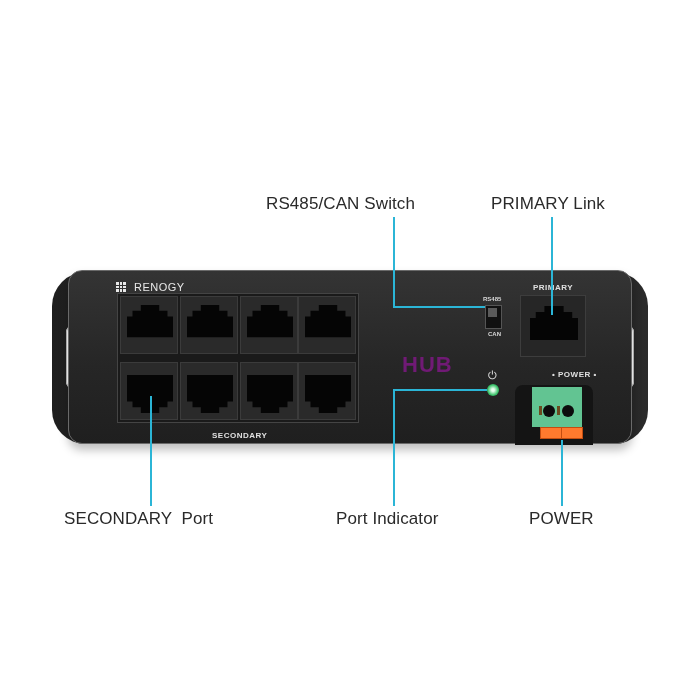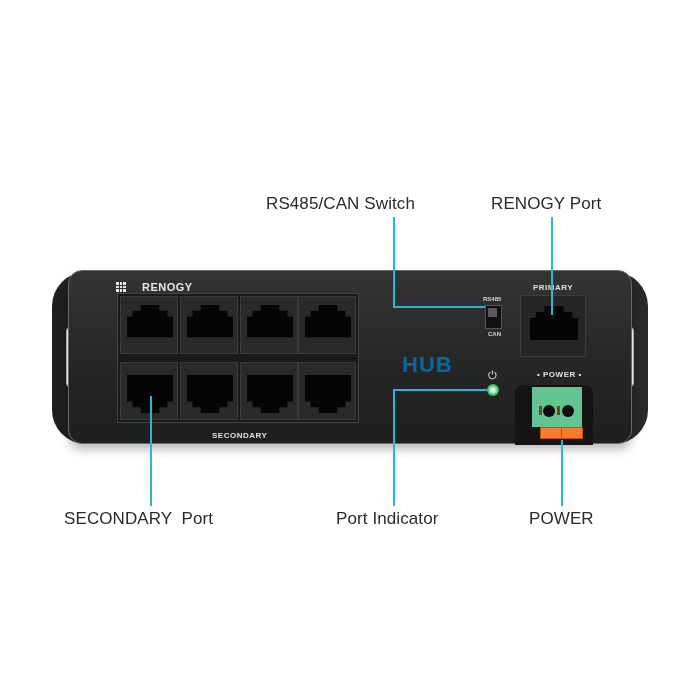--- a/index.html
+++ b/index.html
@@ -15,35 +15,35 @@
   .slot { position:absolute; width:12px; height:62px; background:#fff; border-radius:6px; top:54px;
           box-shadow: inset 0 0 0 1px #bbb; }
   .ear.left .slot { left:14px; }
   .ear.right .slot { right:14px; }
 
   .body { position:absolute; left:68px; top:270px; width:564px; height:174px;
           background:linear-gradient(180deg,#343434 0%,#262626 55%,#1f1f1f 100%);
           border-radius:14px; border:1px solid #6a6a6a; box-sizing:border-box;
           box-shadow: 0 6px 10px rgba(0,0,0,0.25); }
 
-  .brand { position:absolute; left:116px; top:281px; color:#e8e8e8; font-weight:bold; font-size:11px; letter-spacing:0.5px;
-           display:flex; align-items:center; gap:16px; }
+  .brand { position:absolute; left:116px; top:281px; color:#e8e8e8; font-weight:normal; font-size:11px; letter-spacing:0.5px;
+           display:flex; align-items:center; gap:8px; }
   .brand .grid { width:10px; height:10px; display:grid; grid-template-columns:repeat(3,1fr); gap:1px; }
   .brand .grid span { background:#e8e8e8; }
 
   .portgrid { position:absolute; left:117px; top:293px; width:242px; height:130px;
               background:#1a1a1a; border:1px solid #444; box-sizing:border-box; }
   .jack { position:absolute; width:58px; height:58px; background:#2a2a2a; border:1px solid #3b3b3b; box-sizing:border-box; }
   .jack .hole { position:absolute; left:6px; top:8px; width:46px; height:38px; background:#050505;
                 clip-path: polygon(30% 0,70% 0,70% 15%,88% 15%,88% 30%,100% 30%,100% 85%,0 85%,0 30%,12% 30%,12% 15%,30% 15%); }
   .jack.bottom .hole { top:12px;
                 clip-path: polygon(0 0,100% 0,100% 70%,88% 70%,88% 85%,70% 85%,70% 100%,30% 100%,30% 85%,12% 85%,12% 70%,0 70%); }
 
   .label-small { position:absolute; color:#e0e0e0; font-size:8px; font-weight:bold; letter-spacing:0.5px; }
-  .hub { position:absolute; left:402px; top:352px; color:#0369a1; font-size:22px; font-weight:bold; letter-spacing:1px; }
+  .hub { position:absolute; left:402px; top:352px; color:#701a75; font-size:22px; font-weight:bold; letter-spacing:1px; }
 
   .switch { position:absolute; left:485px; top:305px; width:15px; height:22px; background:#111; border:1px solid #555; }
   .switch .knob { position:absolute; left:2px; top:2px; width:9px; height:9px; background:#5a5a5a; }
   .sw-lbl { position:absolute; color:#d8d8d8; font-size:6px; font-weight:bold; }
 
   .primary { position:absolute; left:520px; top:295px; width:66px; height:62px; background:#262626; border:1px solid #3d3d3d; box-sizing:border-box; }
   .primary .hole { position:absolute; left:9px; top:10px; width:48px; height:40px; background:#050505;
                    clip-path: polygon(30% 0,70% 0,70% 15%,88% 15%,88% 30%,100% 30%,100% 85%,0 85%,0 30%,12% 30%,12% 15%,30% 15%); }
 
   .power-icon { position:absolute; left:488px; top:369px; color:#e8e8e8; font-size:11px; }
@@ -53,21 +53,21 @@
   .pwr-bay { position:absolute; left:515px; top:385px; width:78px; height:60px; background:#141414; border-radius:8px 8px 0 0; }
   .terminal { position:absolute; left:532px; top:387px; width:50px; height:40px; background:#62c492; }
   .terminal .screw { position:absolute; top:18px; width:12px; height:12px; border-radius:50%; background:#0c0c0c; }
   .terminal .tab { position:absolute; top:19px; width:3px; height:9px; background:#6a4a1e; }
   .lever { position:absolute; top:427px; width:22px; height:12px; background:#ff7a2e; border:1px solid #c44d10; box-sizing:border-box; }
 </style>
 </head>
 <body>
 
 <div class="callout" style="left:266px;top:194px;">RS485/CAN Switch</div>
-<div class="callout" style="left:491px;top:194px;">RENOGY Port</div>
+<div class="callout" style="left:491px;top:194px;">PRIMARY Link</div>
 <div class="callout" style="left:64px;top:509px;white-space:pre;">SECONDARY  Port</div>
 <div class="callout" style="left:336px;top:509px;">Port Indicator</div>
 <div class="callout" style="left:529px;top:509px;">POWER</div>
 
 <div class="ear left">
     <div class="slot"></div>
   </div>
 <div class="ear right">
     <div class="slot"></div>
   </div>
@@ -126,21 +126,21 @@
 <div class="sw-lbl" style="left:488px;top:331px;">CAN</div>
 
 <div class="label-small" style="left:533px;top:283px;">PRIMARY</div>
 <div class="primary">
     <div class="hole"></div>
   </div>
 
 <div class="power-icon">⏻</div>
 <div class="led"></div>
 
-<div class="label-small" style="left:537px;top:370px;">• POWER •</div>
+<div class="label-small" style="left:552px;top:370px;">• POWER •</div>
 <div class="pwr-bay"></div>
 <div class="terminal">
   <div class="tab" style="left:7px;"></div>
   <div class="screw" style="left:11px;"></div>
   <div class="tab" style="left:25px;"></div>
   <div class="screw" style="left:30px;"></div>
 </div>
 <div class="lever" style="left:540px;"></div>
 <div class="lever" style="left:561px;"></div>
 

